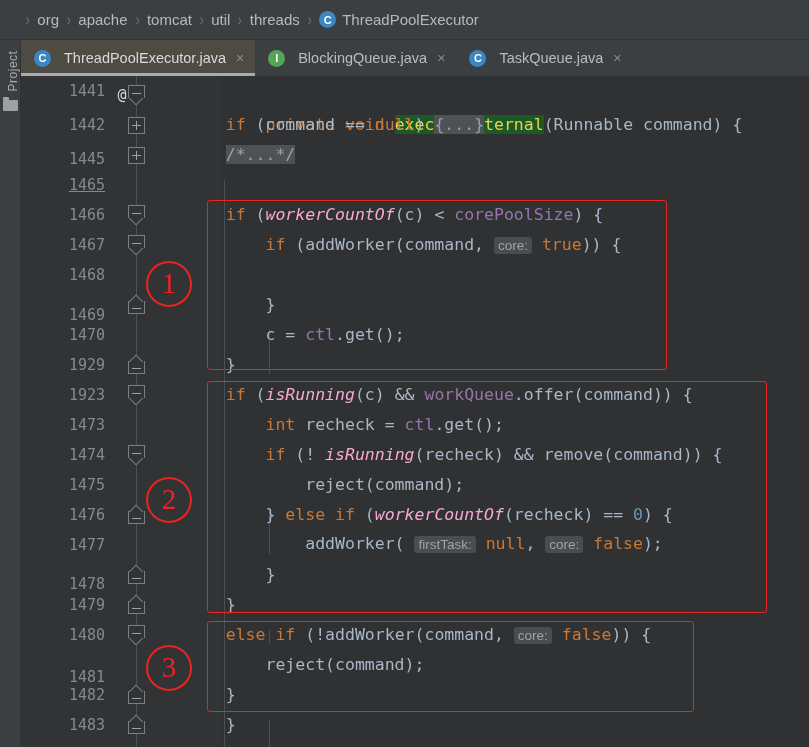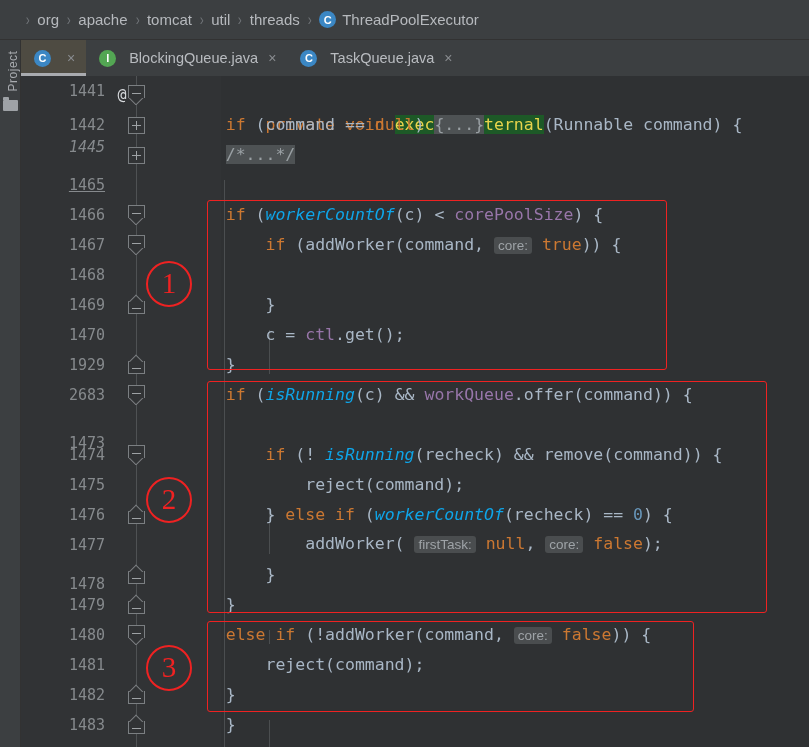--- a/index.html
+++ b/index.html
@@ -135,21 +135,21 @@
     transform:rotate(45deg);background:#313335;
   }
 
   
   .code{
     position:absolute;left:165px;height:30px;line-height:30px;
     font-family:"DejaVu Sans Mono",monospace;font-size:16.5px;
     color:#a9b7c6;white-space:pre;letter-spacing:0px;
   }
   .kw{color:#cc7832;}
-  .stat{color:#0ea5e9;font-style:italic;}
+  .stat{color:#f9a8d4;font-style:italic;}
   .field{color:#9876aa;}
   .num{color:#6897bb;}
   .hl-green{background:#1d5927;color:#e8d44c;}
   .cmt-fold{background:#4e5254;color:#9aa0a4;}
   .brace-fold{background:#4e5254;color:#9aa0a4;}
   .hint{
     background:#4a4d4f;color:#9ea3a7;border-radius:3px;
     font-size:13.5px;padding:1px 4px;
     font-family:"Liberation Sans",sans-serif;
   }
@@ -193,20 +193,21 @@
   </div>
 
   <div id="tool-strip">
     <div class="vert-label">Project</div>
     <div class="folder-ic"></div>
   </div>
 
   <div id="tabs">
     <div class="tab active">
       <span class="cls-icon">C</span>
+      <span>ThreadPoolExecutor.java</span>
       <span class="close">×</span>
     </div>
     <div class="tab">
       <span class="cls-icon iface">I</span>
       <span>BlockingQueue.java</span>
       <span class="close">×</span>
     </div>
     <div class="tab">
       <span class="cls-icon">C</span>
       <span>TaskQueue.java</span>
@@ -219,46 +220,46 @@
     <div id="fold-line"></div>
 
     <div id="gutter-lines">
         <div class="ln lnum" style="top: 0;">1441</div>
         <div class="at-mark" style="top: 4px;">@</div>
         <div class="fold start" style="top: 9px;">
           <span class="tip"></span>
         </div>
         <div class="ln lnum" style="top: 34px;">1442</div>
         <div class="fold plus" style="top: 41px;"></div>
-        <div class="ln lnum" style="top: 56px; font-style: italic;">1445</div>
+        <div class="ln lnum" style="top: 68px;">1445</div>
         <div class="fold plus" style="top: 71px;"></div>
         <div class="ln lnum" style="top: 94px; text-decoration: underline;">1465</div>
         <div class="ln lnum" style="top: 124px;">1466</div>
         <div class="fold start" style="top: 129px;">
           <span class="tip"></span>
         </div>
         <div class="ln lnum" style="top: 154px;">1467</div>
         <div class="fold start" style="top: 159px;">
           <span class="tip"></span>
         </div>
         <div class="ln lnum" style="top: 184px;">1468</div>
-        <div class="ln lnum" style="top: 214px;">1469</div>
+        <div class="ln lnum" style="top: 224px;">1469</div>
         <div class="fold end" style="top: 225px;">
           <span class="tip"></span>
         </div>
         <div class="ln lnum" style="top: 244px;">1470</div>
         <div class="ln lnum" style="top: 274px;">1929</div>
         <div class="fold end" style="top: 285px;">
           <span class="tip"></span>
         </div>
-        <div class="ln lnum" style="top: 304px;">2683</div>
+        <div class="ln lnum" style="top: 304px;">1923</div>
         <div class="fold start" style="top: 309px;">
           <span class="tip"></span>
         </div>
-        <div class="ln lnum" style="top: 352px;">1473</div>
+        <div class="ln lnum" style="top: 334px;">1473</div>
         <div class="ln lnum" style="top: 364px;">1474</div>
         <div class="fold start" style="top: 369px;">
           <span class="tip"></span>
         </div>
         <div class="ln lnum" style="top: 394px;">1475</div>
         <div class="ln lnum" style="top: 424px;">1476</div>
         <div class="fold end" style="top: 435px;">
           <span class="tip"></span>
         </div>
         <div class="ln lnum" style="top: 454px;">1477</div>
@@ -267,21 +268,21 @@
           <span class="tip"></span>
         </div>
         <div class="ln lnum" style="top: 514px;">1479</div>
         <div class="fold end" style="top: 525px;">
           <span class="tip"></span>
         </div>
         <div class="ln lnum" style="top: 544px;">1480</div>
         <div class="fold start" style="top: 549px;">
           <span class="tip"></span>
         </div>
-        <div class="ln lnum" style="top: 574px;">1481</div>
+        <div class="ln lnum" style="top: 586px;">1481</div>
         <div class="ln lnum" style="top: 604px;">1482</div>
         <div class="fold end" style="top: 615px;">
           <span class="tip"></span>
         </div>
         <div class="ln lnum" style="top: 634px;">1483</div>
         <div class="fold end" style="top: 645px;">
           <span class="tip"></span>
         </div>
       </div>
 
@@ -307,20 +308,21 @@
 
 
       <div class="code" style="top:214px;">        }</div>
 
       <div class="code" style="top:244px;">        c = <span class="field">ctl</span>.get();</div>
 
       <div class="code" style="top:274px;">    }</div>
 
       <div class="code" style="top:304px;">    <span class="kw">if</span> (<span class="stat">isRunning</span>(c) &amp;&amp; <span class="field">workQueue</span>.offer(command)) {</div>
 
+      <div class="code" style="top:334px;">        <span class="kw">int</span> recheck = <span class="field">ctl</span>.get();</div>
 
       <div class="code" style="top:364px;">        <span class="kw">if</span> (! <span class="stat">isRunning</span>(recheck) &amp;&amp; remove(command)) {</div>
 
       <div class="code" style="top:394px;">            reject(command);</div>
 
       <div class="code" style="top:424px;">        } <span class="kw">else</span> <span class="kw">if</span> (<span class="stat">workerCountOf</span>(recheck) == <span class="num">0</span>) {</div>
 
       <div class="code" style="top:453px;">            addWorker( <span class="hint">firstTask:</span> <span class="kw">null</span>, <span class="hint">core:</span> <span class="kw">false</span>);</div>
 
       <div class="code" style="top:484px;">        }</div>

